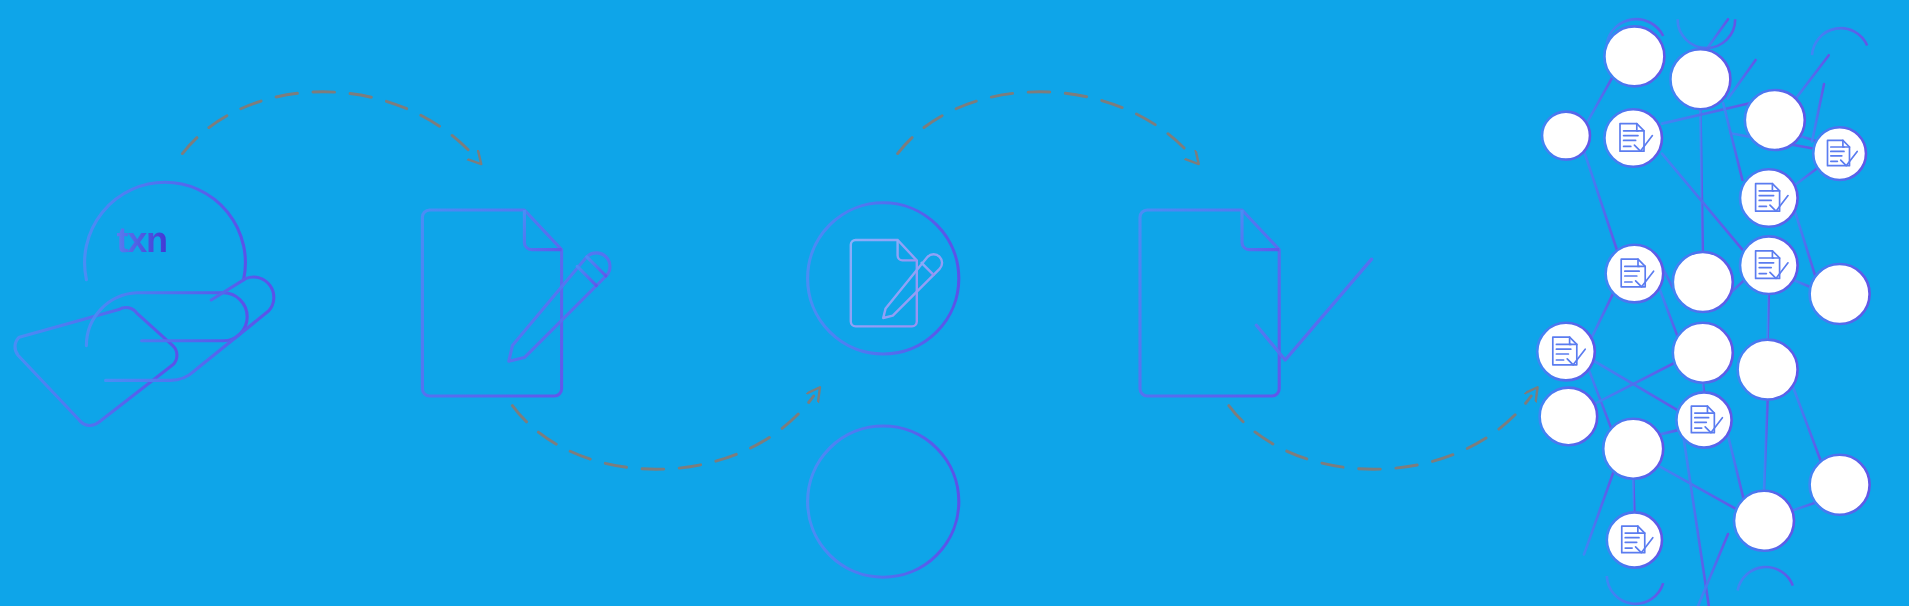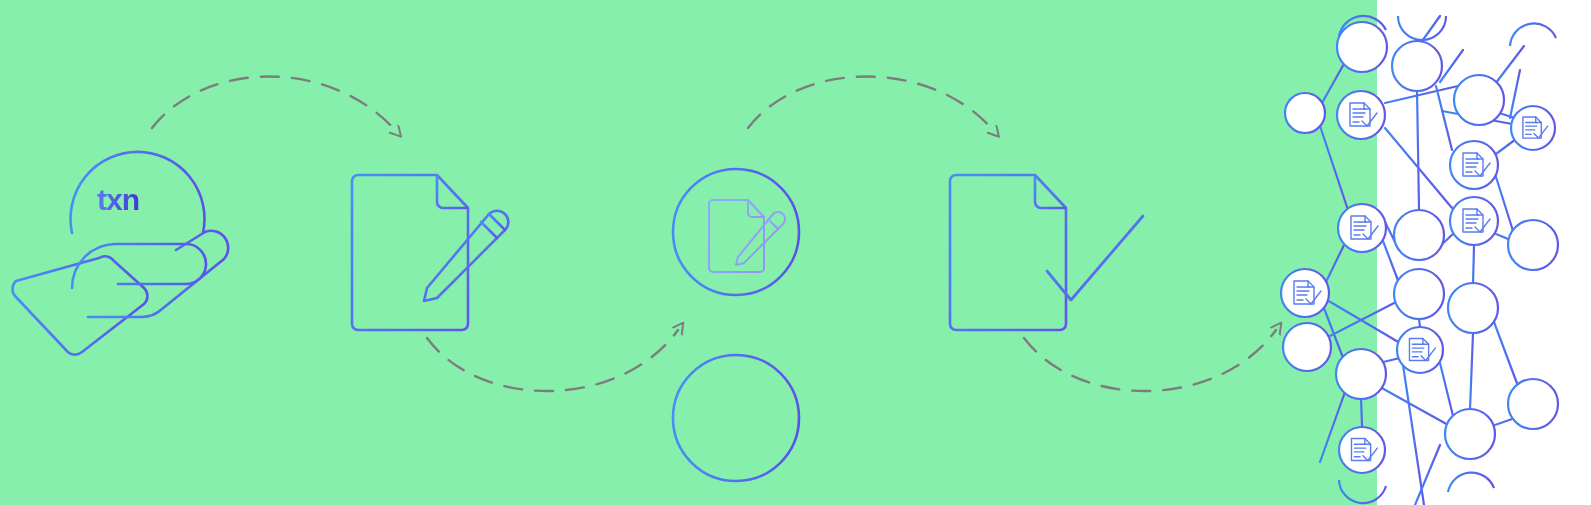--- a/index.html
+++ b/index.html
@@ -1,20 +1,20 @@
 <!DOCTYPE html>
 <html><head>
 <meta charset="utf-8">
 <style>
   html,body{margin:0;padding:0;background:#ffffff;}
   body{
     font-family:"Liberation Sans", sans-serif;
     width:1591px;height:505px;overflow:hidden;position:relative;
   }
-  #stage{position:relative;width:1377px;height:505px;background:#86efac;}
+  #stage{position:relative;width:1591px;height:505px;background:#0ea5e9;}
   svg.layer{position:absolute;top:0;left:0;width:1591px;height:505px;display:block;}
   .txn-label{
     font-family:"Liberation Sans", sans-serif;
     font-weight:bold;
     font-size:30px;
     letter-spacing:-1px;
   }
 </style>
 </head>
 <body>

